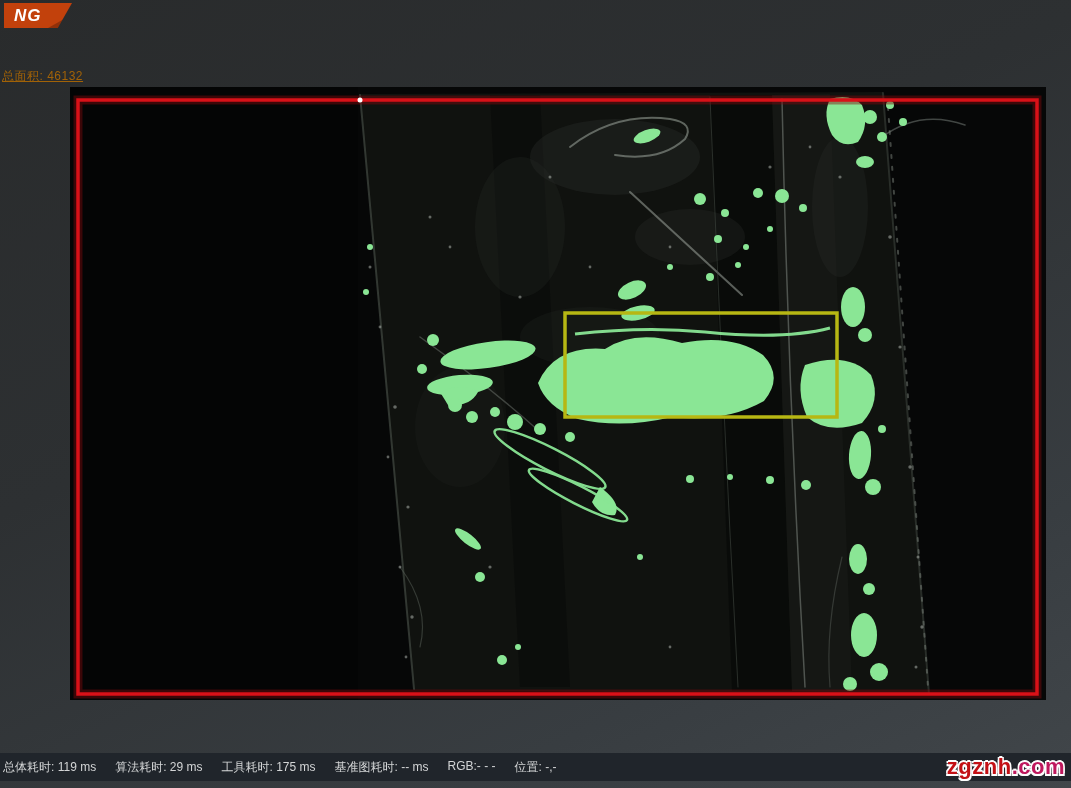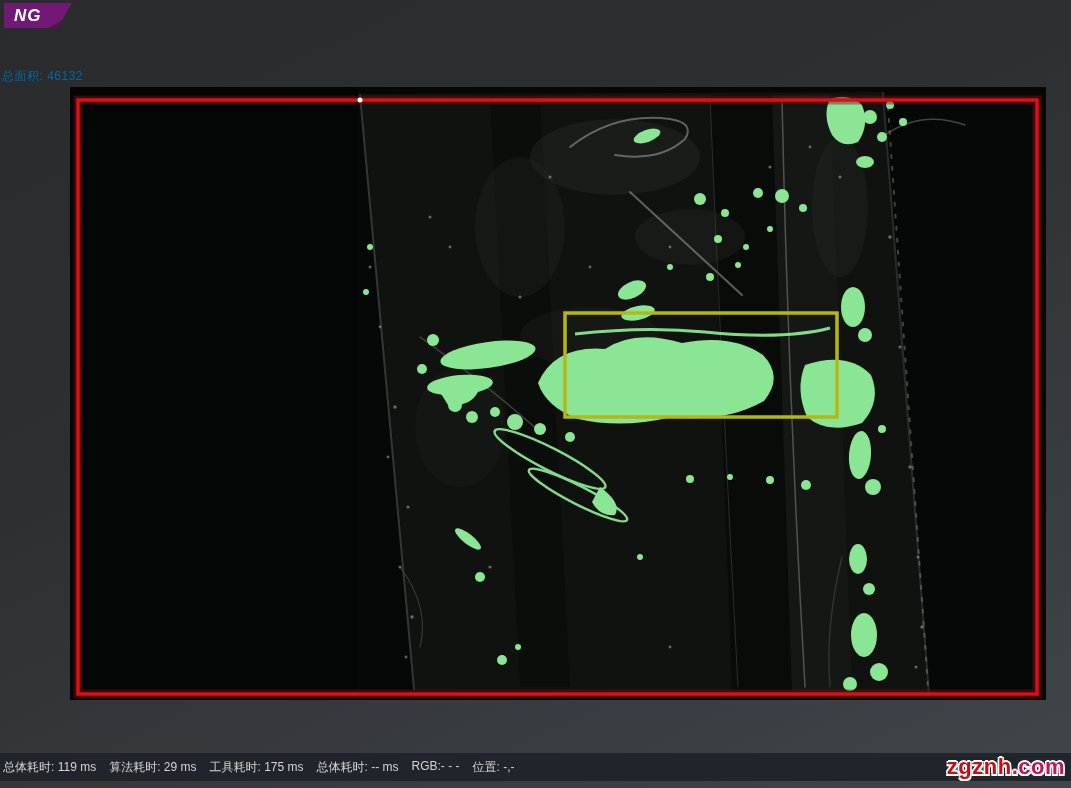--- a/index.html
+++ b/index.html
@@ -14,43 +14,43 @@
     clip-path:polygon(0 0,100% 0,79% 100%,0 100%);
     display:flex;align-items:center;
     color:#fff;font-weight:bold;font-style:italic;font-size:17px;
     padding-left:10px;box-sizing:border-box;letter-spacing:1px;
   }
   .ng-badge::after{
     content:"";position:absolute;right:6px;bottom:0;width:18px;height:10px;
     background:rgba(0,0,0,.25);clip-path:polygon(0 100%,100% 0,100% 100%);
   }
   .total-area{
-    position:absolute;left:2px;top:68px;font-size:12px;color:#0369a1;letter-spacing:.5px;
+    position:absolute;left:2px;top:68px;font-size:12px;color:#a16207;letter-spacing:.5px;text-decoration:underline;
   }
   .image-canvas{
     position:absolute;left:70px;top:87px;width:976px;height:613px;background:#060707;
   }
   .image-canvas svg{display:block;width:100%;height:100%;}
   .status-bar{
     position:absolute;left:0;top:753px;width:1071px;height:28px;
     background:#20252b;display:flex;align-items:center;
     font-size:12px;color:#d3d5d6;
   }
-  .status-items{display:flex;gap:13px;padding-left:3px;white-space:nowrap;}
+  .status-items{display:flex;gap:19px;padding-left:3px;white-space:nowrap;}
   .watermark{
     position:absolute;right:6px;top:751px;height:32px;display:flex;align-items:center;
     font-size:22px;font-weight:bold;letter-spacing:.5px;
     text-shadow:-1.5px -1.5px 0 #fdfdfd,1.5px -1.5px 0 #fdfdfd,-1.5px 1.5px 0 #fdfdfd,1.5px 1.5px 0 #fdfdfd,0 2px 0 #fdfdfd,0 -2px 0 #fdfdfd;
     padding-left:22px;
   }
 </style>
 </head>
 <body>
 
-<div class="ng-badge" style="background-color: #701a75;">NG</div>
+<div class="ng-badge" style="background-color: #c2410c;">NG</div>
 
 <div class="total-area">总面积: 46132</div>
 
 <div class="image-canvas">
   <svg viewBox="0 0 976 613" preserveAspectRatio="none">
 
     <rect x="0" y="0" width="976" height="613" fill="#060707"></rect>
     <rect x="0" y="0" width="288" height="613" fill="#040505"></rect>
 
     <g>
@@ -179,21 +179,21 @@
 
     <circle cx="290" cy="13" r="2.5" fill="#ffffff"></circle>
   </svg>
 </div>
 
 <div class="status-bar">
   <div class="status-items">
     <span>总体耗时: 119 ms</span>
     <span>算法耗时: 29 ms</span>
     <span>工具耗时: 175 ms</span>
-    <span>总体耗时: -- ms</span>
+    <span>基准图耗时: -- ms</span>
     <span>RGB:- - -</span>
     <span>位置: -,-</span>
   </div>
 </div>
 
 <div class="watermark">
   <span style="color: rgb(195, 16, 21);">zgznh</span>
     <span style="color: #be185d;">.com</span>
 </div>
 

